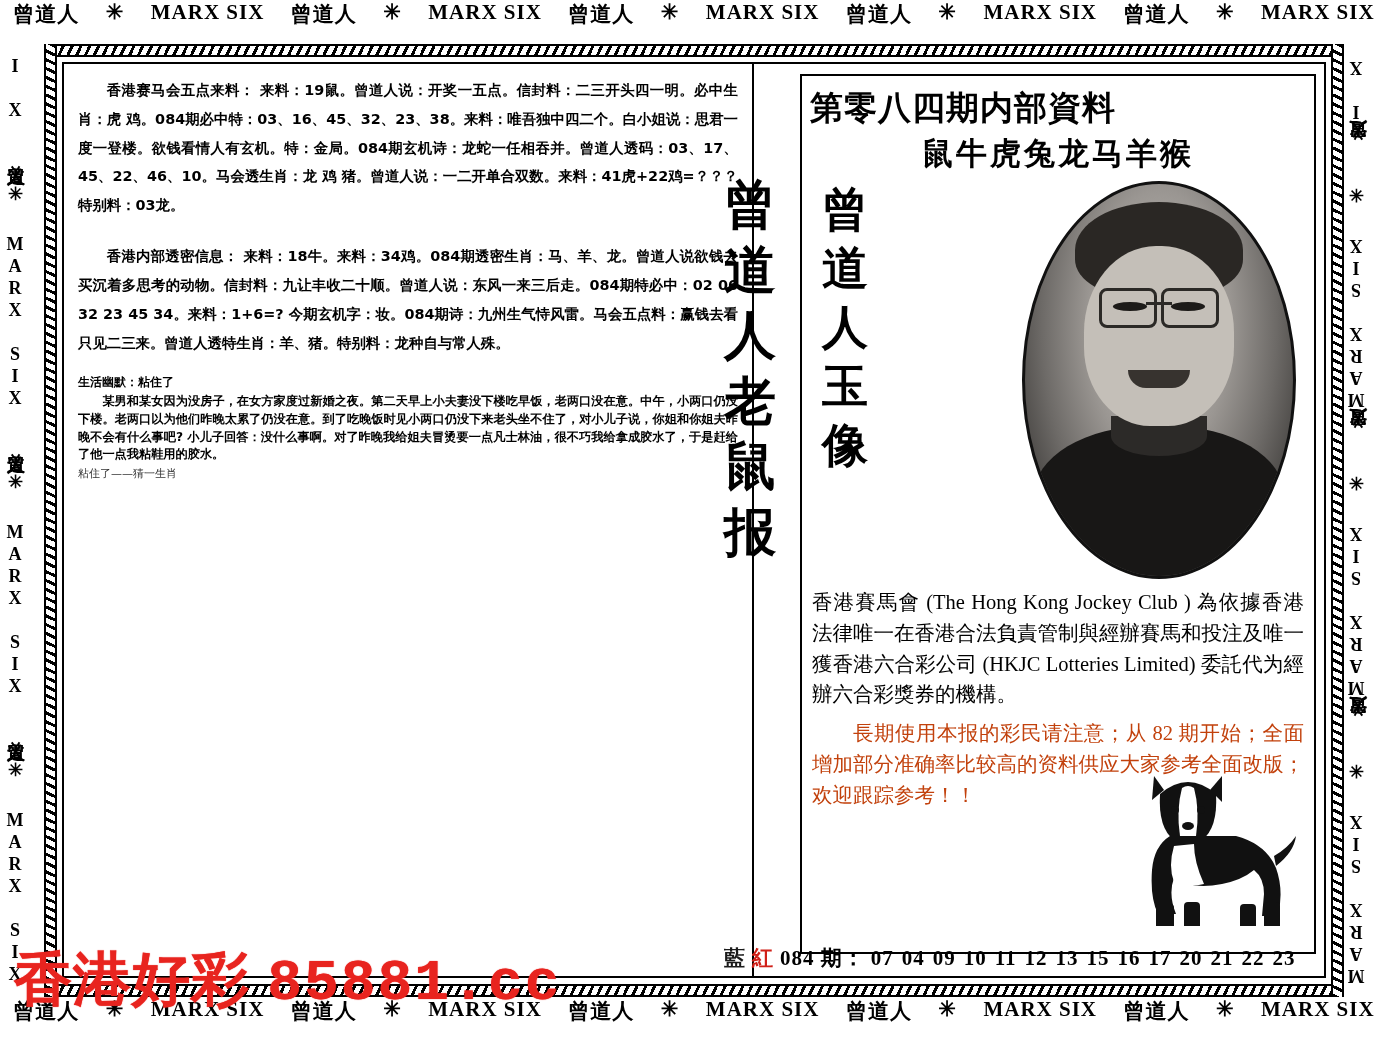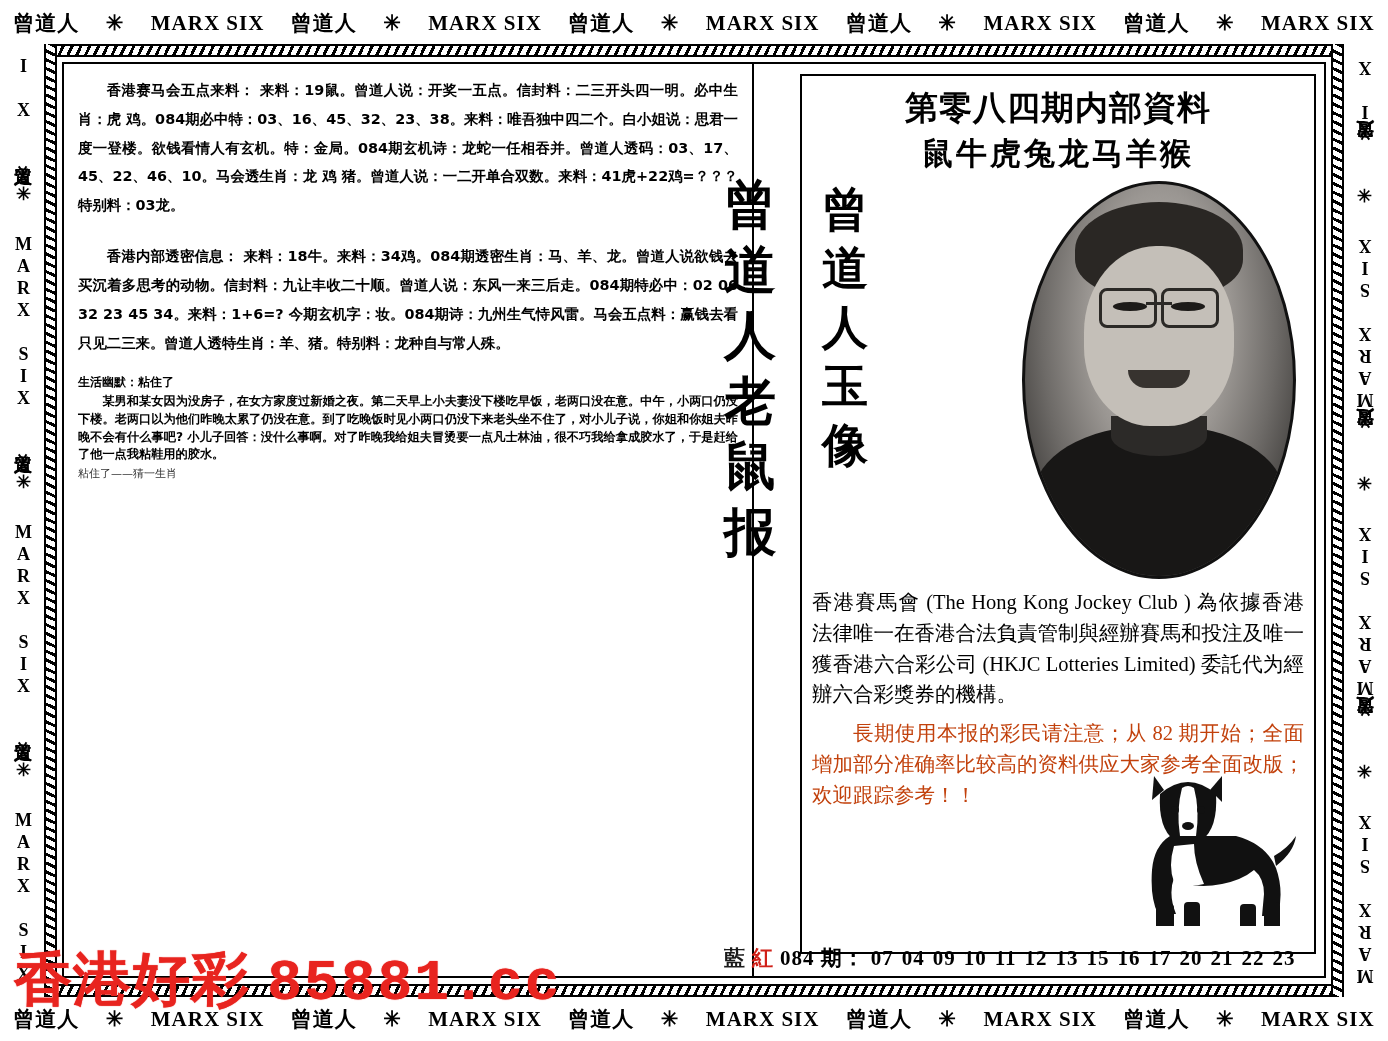--- a/index.html
+++ b/index.html
@@ -19,21 +19,21 @@
   
   .band {
     position: absolute;
     background: #ffffff;
     color: #000;
     font-family: "Liberation Serif", serif;
     font-weight: bold;
     overflow: hidden;
     white-space: nowrap;
     display: flex;
-    align-items: center;
+    align-items: flex-start;
   }
   .band-top {
     left: 0; top: 0; width: 1388px; height: 46px;
     font-size: 21px;
     letter-spacing: 1px;
     justify-content: space-around;
   }
   .band-bottom {
     left: 0; bottom: 0; width: 1388px; height: 44px;
     font-size: 21px;
@@ -179,21 +179,20 @@
     height: 880px;
     border: 2px solid #000;
     box-sizing: border-box;
     padding: 6px 8px;
   }
 
   .headline1 {
     font-family: "Liberation Serif", serif;
     font-weight: bold;
     font-size: 33px;
-    text-align: center;
     letter-spacing: 1px;
     margin: 4px 0 2px 0;
     color: #000;
   }
   .headline2 {
     font-family: "Liberation Serif", serif;
     font-weight: bold;
     font-size: 31px;
     text-align: center;
     letter-spacing: 3px;

